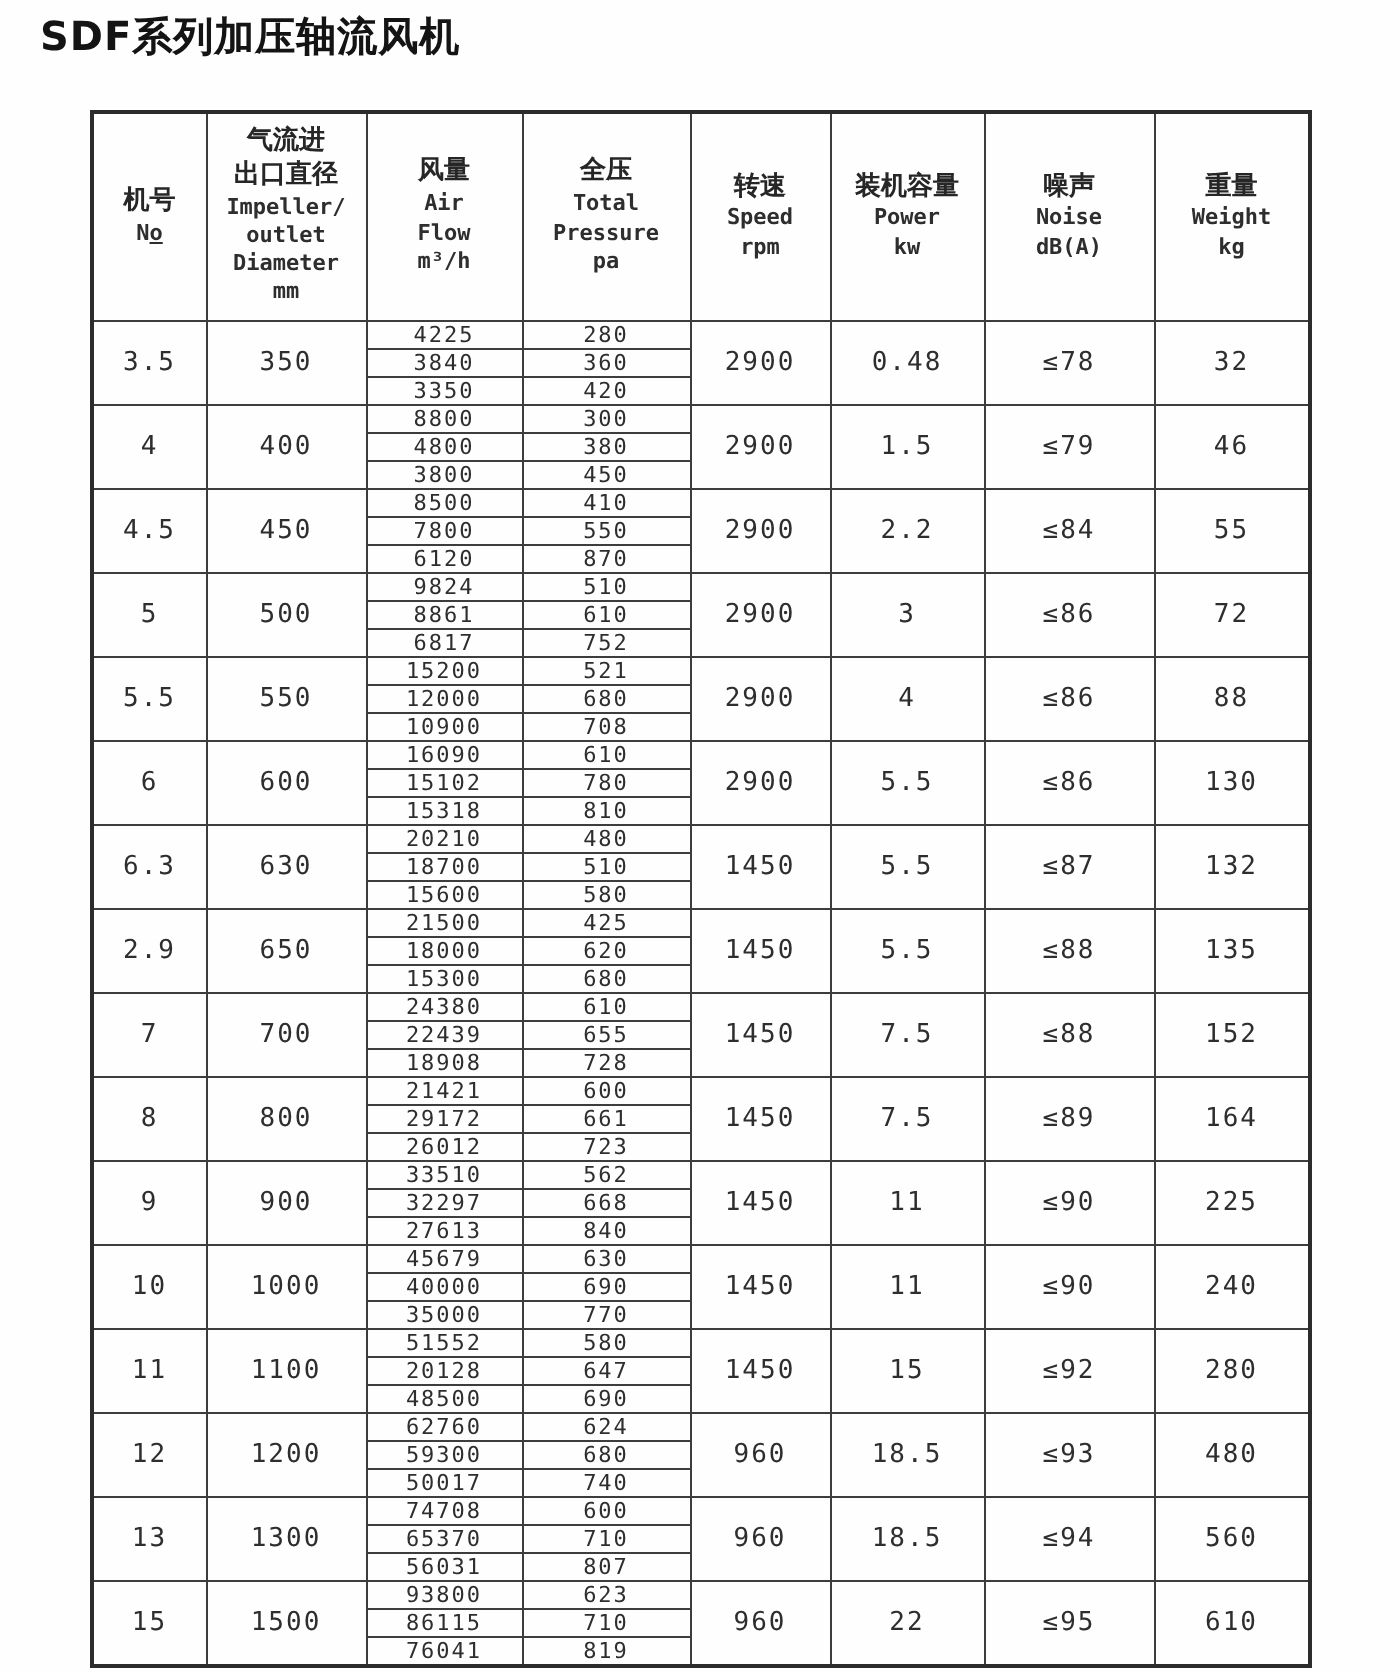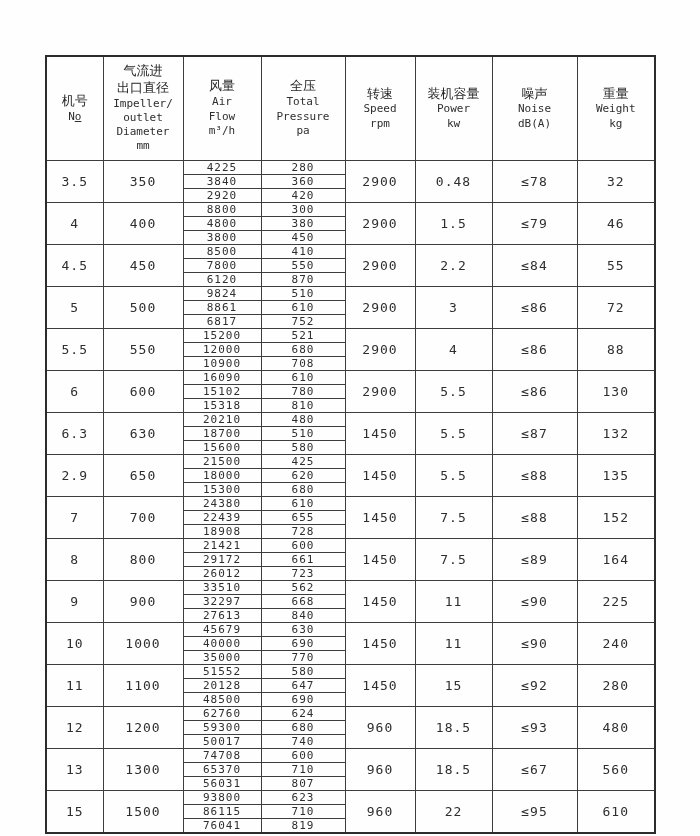--- a/index.html
+++ b/index.html
@@ -21,21 +21,21 @@
   table.spec {
     position:absolute; left:45px; top:55px;
     border-collapse:collapse; table-layout:fixed;
     border:2px solid #2c2c2c;
   }
   .spec th, .spec td {
     border:1px solid #3d3d3d;
     text-align:center; vertical-align:middle;
     padding:0; color:#2e2e2e; overflow:hidden;
   }
-  .spec thead th { height:104px; font-weight:normal; }
+  .spec thead th { height:104px; font-weight:bold; }
   .hzh {
     display:block; font-size:13px; color:#262626;
     line-height:1.3; white-space:pre-line;
   }
   .hen {
     display:block; font-size:11px; line-height:1.3;
     font-family:"DejaVu Sans Mono","Liberation Mono",monospace;
     white-space:pre-line; color:#2e2e2e;
   }
   .u { text-decoration:underline; }
@@ -48,20 +48,21 @@
     font-size:13px;
     font-family:"DejaVu Sans Mono","Liberation Mono",monospace;
     letter-spacing:1px;
   }
 </style>
 </head>
 <body>
 
 <div class="page">
 
+  <div class="title">SDF系列加压轴流风机</div>
 
   <table class="spec">
     <colgroup>
       <col style="width:57px">
         <col style="width:80px">
         <col style="width:78px">
         <col style="width:84px">
       <col style="width:70px">
         <col style="width:77px">
         <col style="width:85px">
@@ -124,21 +125,21 @@
           <td class="group" rowspan="3">2900</td>
           <td class="group" rowspan="3">0.48</td>
           <td class="group" rowspan="3">≤78</td>
           <td class="group" rowspan="3">32</td>
         </tr>
         <tr>
           <td class="sub">3840</td>
           <td class="sub">360</td>
         </tr>
         <tr>
-          <td class="sub">2920</td>
+          <td class="sub">3350</td>
           <td class="sub">420</td>
         </tr>
         <tr>
           <td class="group" rowspan="3">4</td>
           <td class="group" rowspan="3">400</td>
           <td class="sub">8800</td>
           <td class="sub">300</td>
           <td class="group" rowspan="3">2900</td>
           <td class="group" rowspan="3">1.5</td>
           <td class="group" rowspan="3">≤79</td>
@@ -368,21 +369,21 @@
           <td class="sub">50017</td>
           <td class="sub">740</td>
         </tr>
         <tr>
           <td class="group" rowspan="3">13</td>
           <td class="group" rowspan="3">1300</td>
           <td class="sub">74708</td>
           <td class="sub">600</td>
           <td class="group" rowspan="3">960</td>
           <td class="group" rowspan="3">18.5</td>
-          <td class="group" rowspan="3">≤67</td>
+          <td class="group" rowspan="3">≤94</td>
           <td class="group" rowspan="3">560</td>
         </tr>
         <tr>
           <td class="sub">65370</td>
           <td class="sub">710</td>
         </tr>
         <tr>
           <td class="sub">56031</td>
           <td class="sub">807</td>
         </tr>

